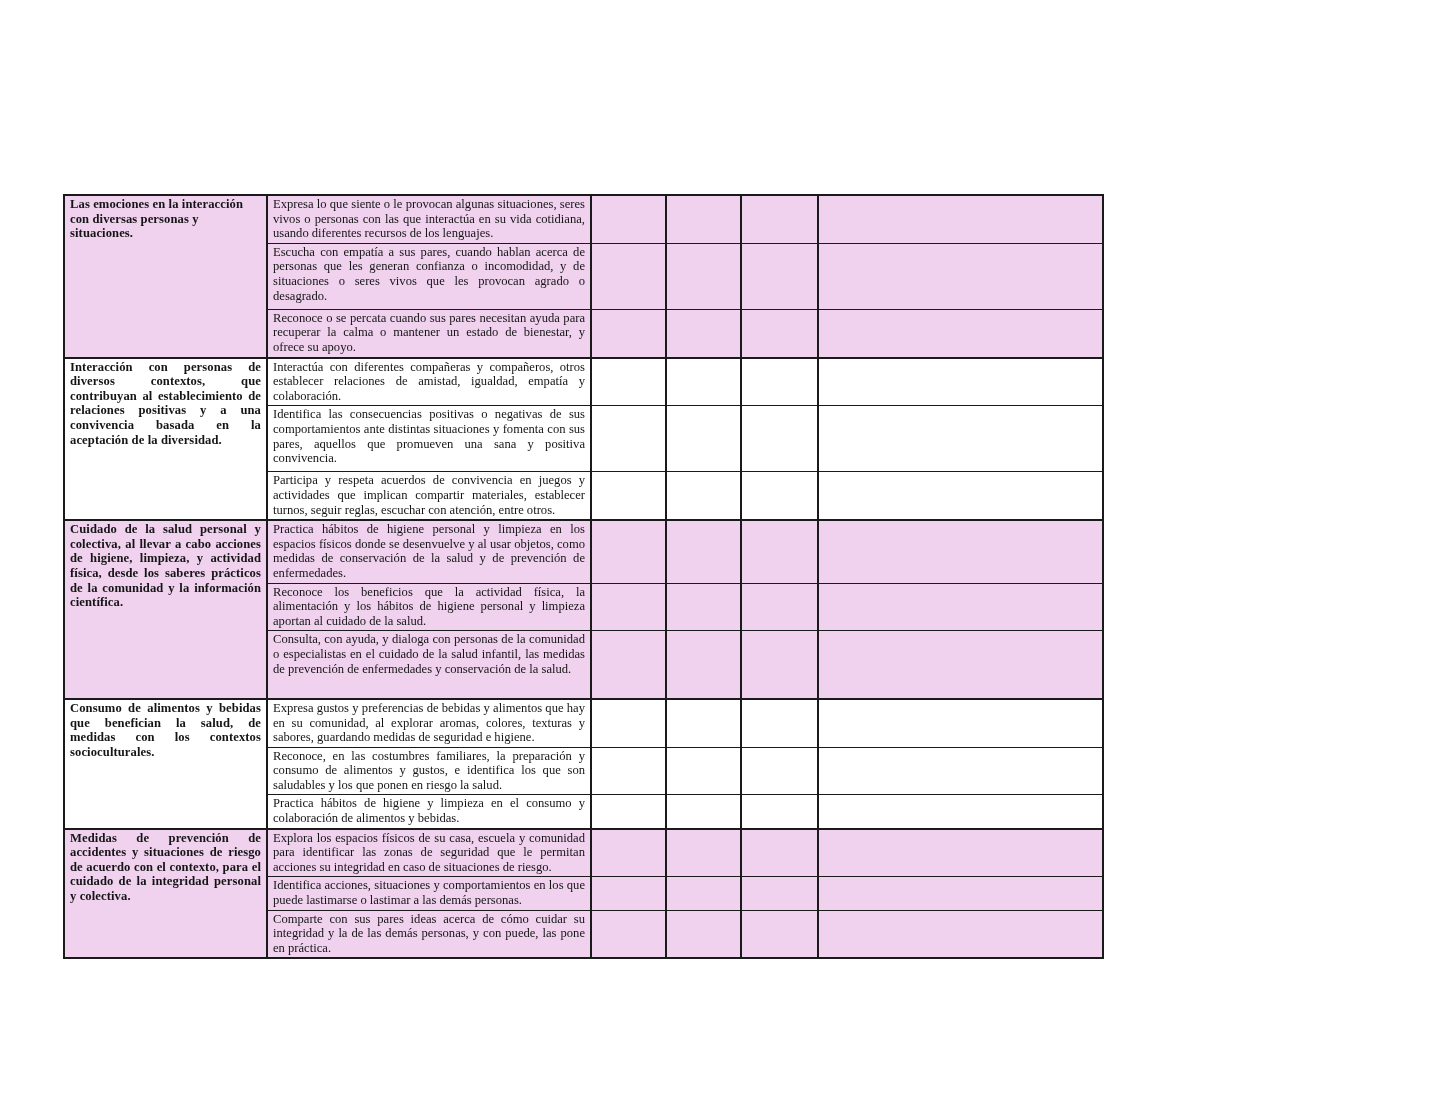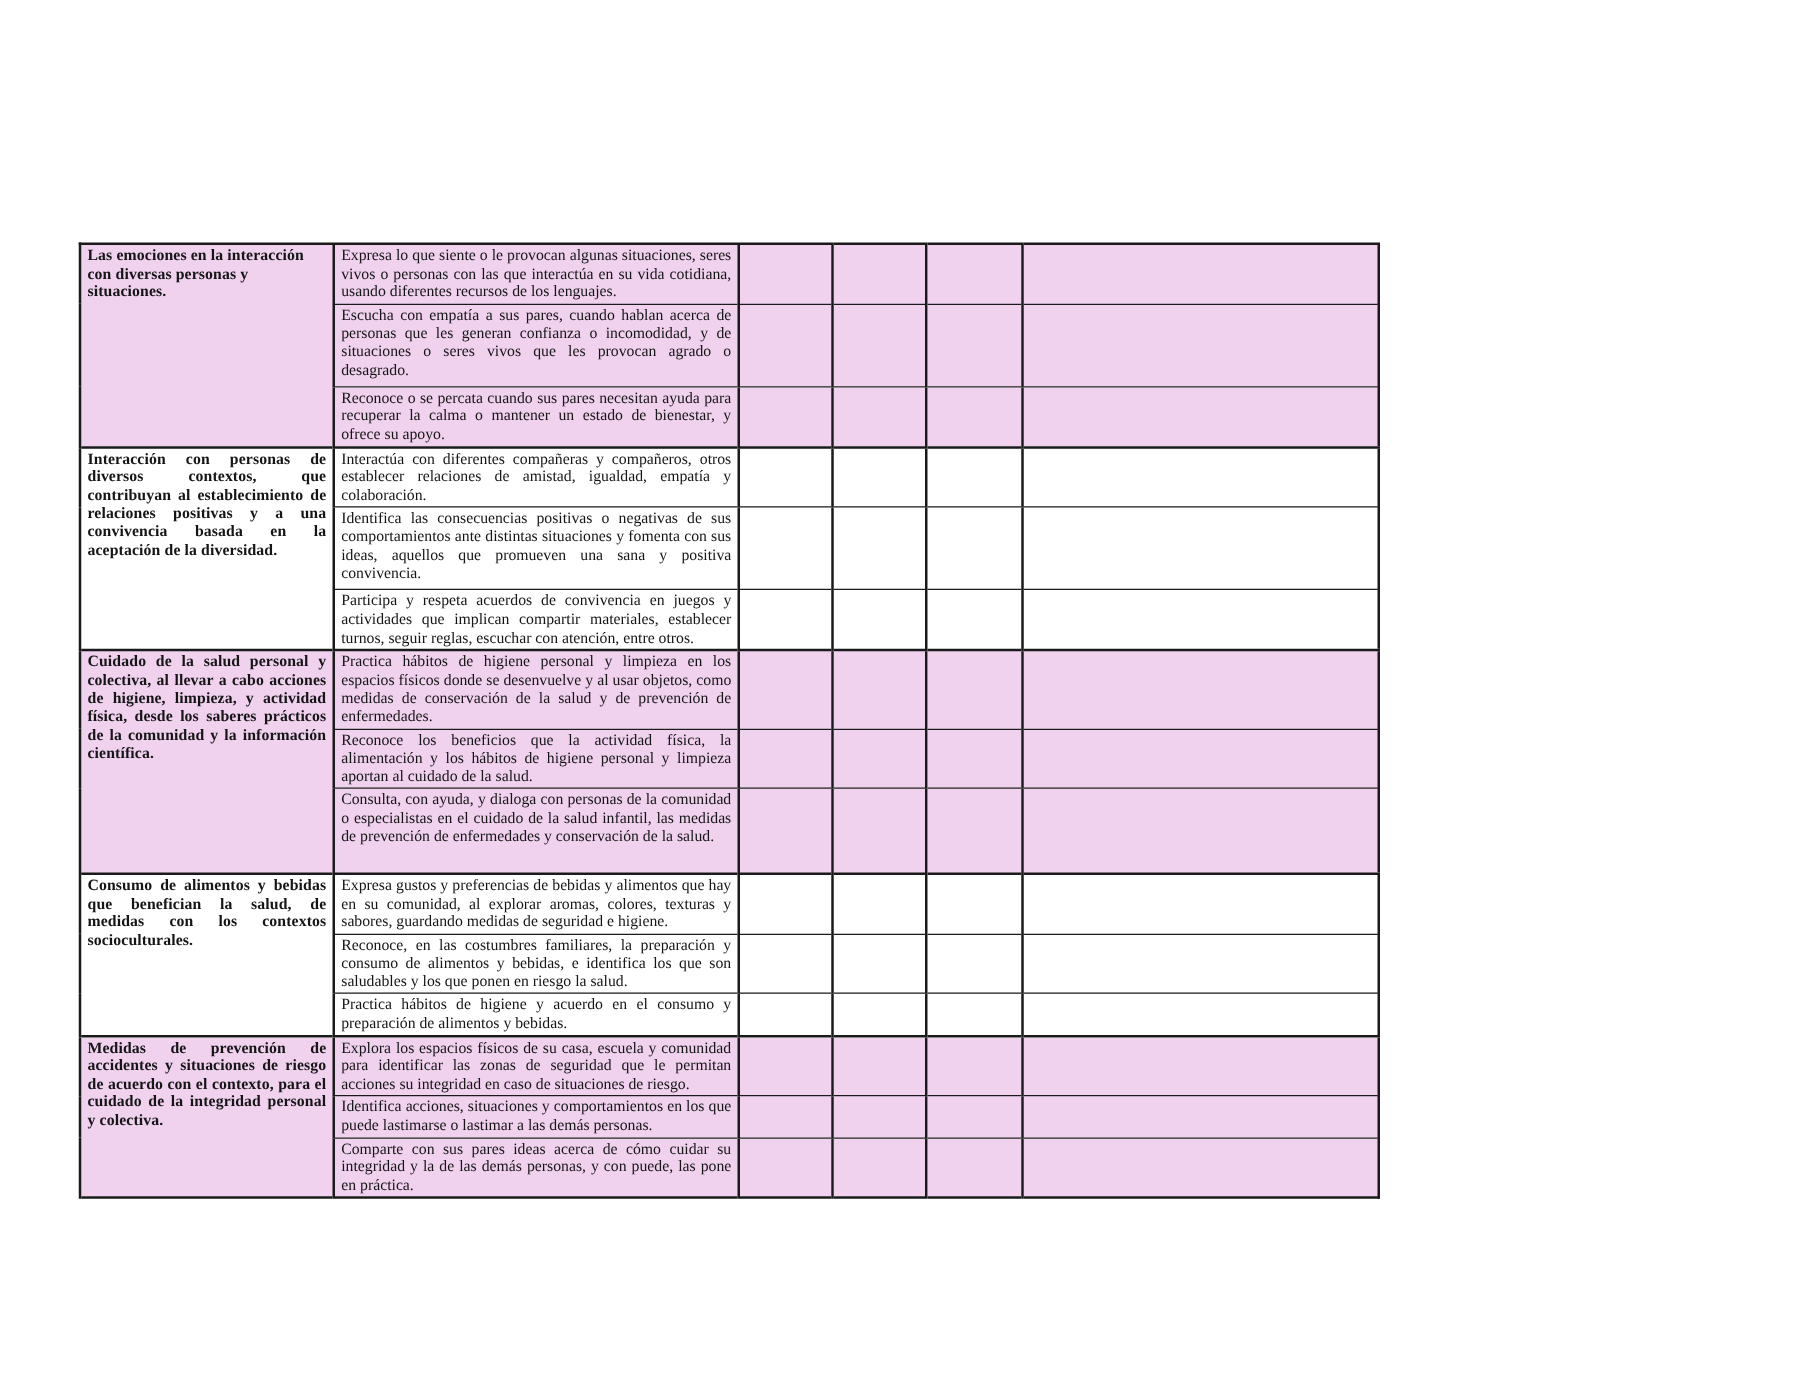--- a/index.html
+++ b/index.html
@@ -88,21 +88,21 @@
 
     <tr class="group-start" style="height:48px">
       <td class="category" rowspan="3">Interacción con personas de diversos contextos, que contribuyan al establecimiento de relaciones positivas y a una convivencia basada en la aceptación de la diversidad.</td>
       <td>Interactúa con diferentes compañeras y compañeros, otros establecer relaciones de amistad, igualdad, empatía y colaboración.</td>
       <td class="blank-cell"></td>
       <td class="blank-cell"></td>
       <td class="blank-cell"></td>
       <td class="blank-cell"></td>
     </tr>
     <tr style="height:66px">
-      <td>Identifica las consecuencias positivas o negativas de sus comportamientos ante distintas situaciones y fomenta con sus ideas, aquellos que promueven una sana y positiva convivencia.</td>
+      <td>Identifica las consecuencias positivas o negativas de sus comportamientos ante distintas situaciones y fomenta con sus pares, aquellos que promueven una sana y positiva convivencia.</td>
       <td class="blank-cell"></td>
       <td class="blank-cell"></td>
       <td class="blank-cell"></td>
       <td class="blank-cell"></td>
     </tr>
     <tr style="height:46px">
       <td>Participa y respeta acuerdos de convivencia en juegos y actividades que implican compartir materiales, establecer turnos, seguir reglas, escuchar con atención, entre otros.</td>
       <td class="blank-cell"></td>
       <td class="blank-cell"></td>
       <td class="blank-cell"></td>
@@ -134,28 +134,28 @@
 
     <tr class="group-start" style="height:47px">
       <td class="category" rowspan="3">Consumo de alimentos y bebidas que benefician la salud, de medidas con los contextos socioculturales.</td>
       <td>Expresa gustos y preferencias de bebidas y alimentos que hay en su comunidad, al explorar aromas, colores, texturas y sabores, guardando medidas de seguridad e higiene.</td>
       <td class="blank-cell"></td>
       <td class="blank-cell"></td>
       <td class="blank-cell"></td>
       <td class="blank-cell"></td>
     </tr>
     <tr style="height:47px">
-      <td>Reconoce, en las costumbres familiares, la preparación y consumo de alimentos y bebidas, e identifica los que son saludables y los que ponen en riesgo la salud.</td>
+      <td>Reconoce, en las costumbres familiares, la preparación y consumo de alimentos y gustos, e identifica los que son saludables y los que ponen en riesgo la salud.</td>
       <td class="blank-cell"></td>
       <td class="blank-cell"></td>
       <td class="blank-cell"></td>
       <td class="blank-cell"></td>
     </tr>
     <tr style="height:32px">
-      <td>Practica hábitos de higiene y acuerdo en el consumo y preparación de alimentos y bebidas.</td>
+      <td>Practica hábitos de higiene y limpieza en el consumo y colaboración de alimentos y bebidas.</td>
       <td class="blank-cell"></td>
       <td class="blank-cell"></td>
       <td class="blank-cell"></td>
       <td class="blank-cell"></td>
     </tr>
 
     <tr class="group-start shaded" style="height:47px">
       <td class="category" rowspan="3">Medidas de prevención de accidentes y situaciones de riesgo de acuerdo con el contexto, para el cuidado de la integridad personal y colectiva.</td>
       <td>Explora los espacios físicos de su casa, escuela y comunidad para identificar las zonas de seguridad que le permitan acciones su integridad en caso de situaciones de riesgo.</td>
       <td class="blank-cell"></td>

